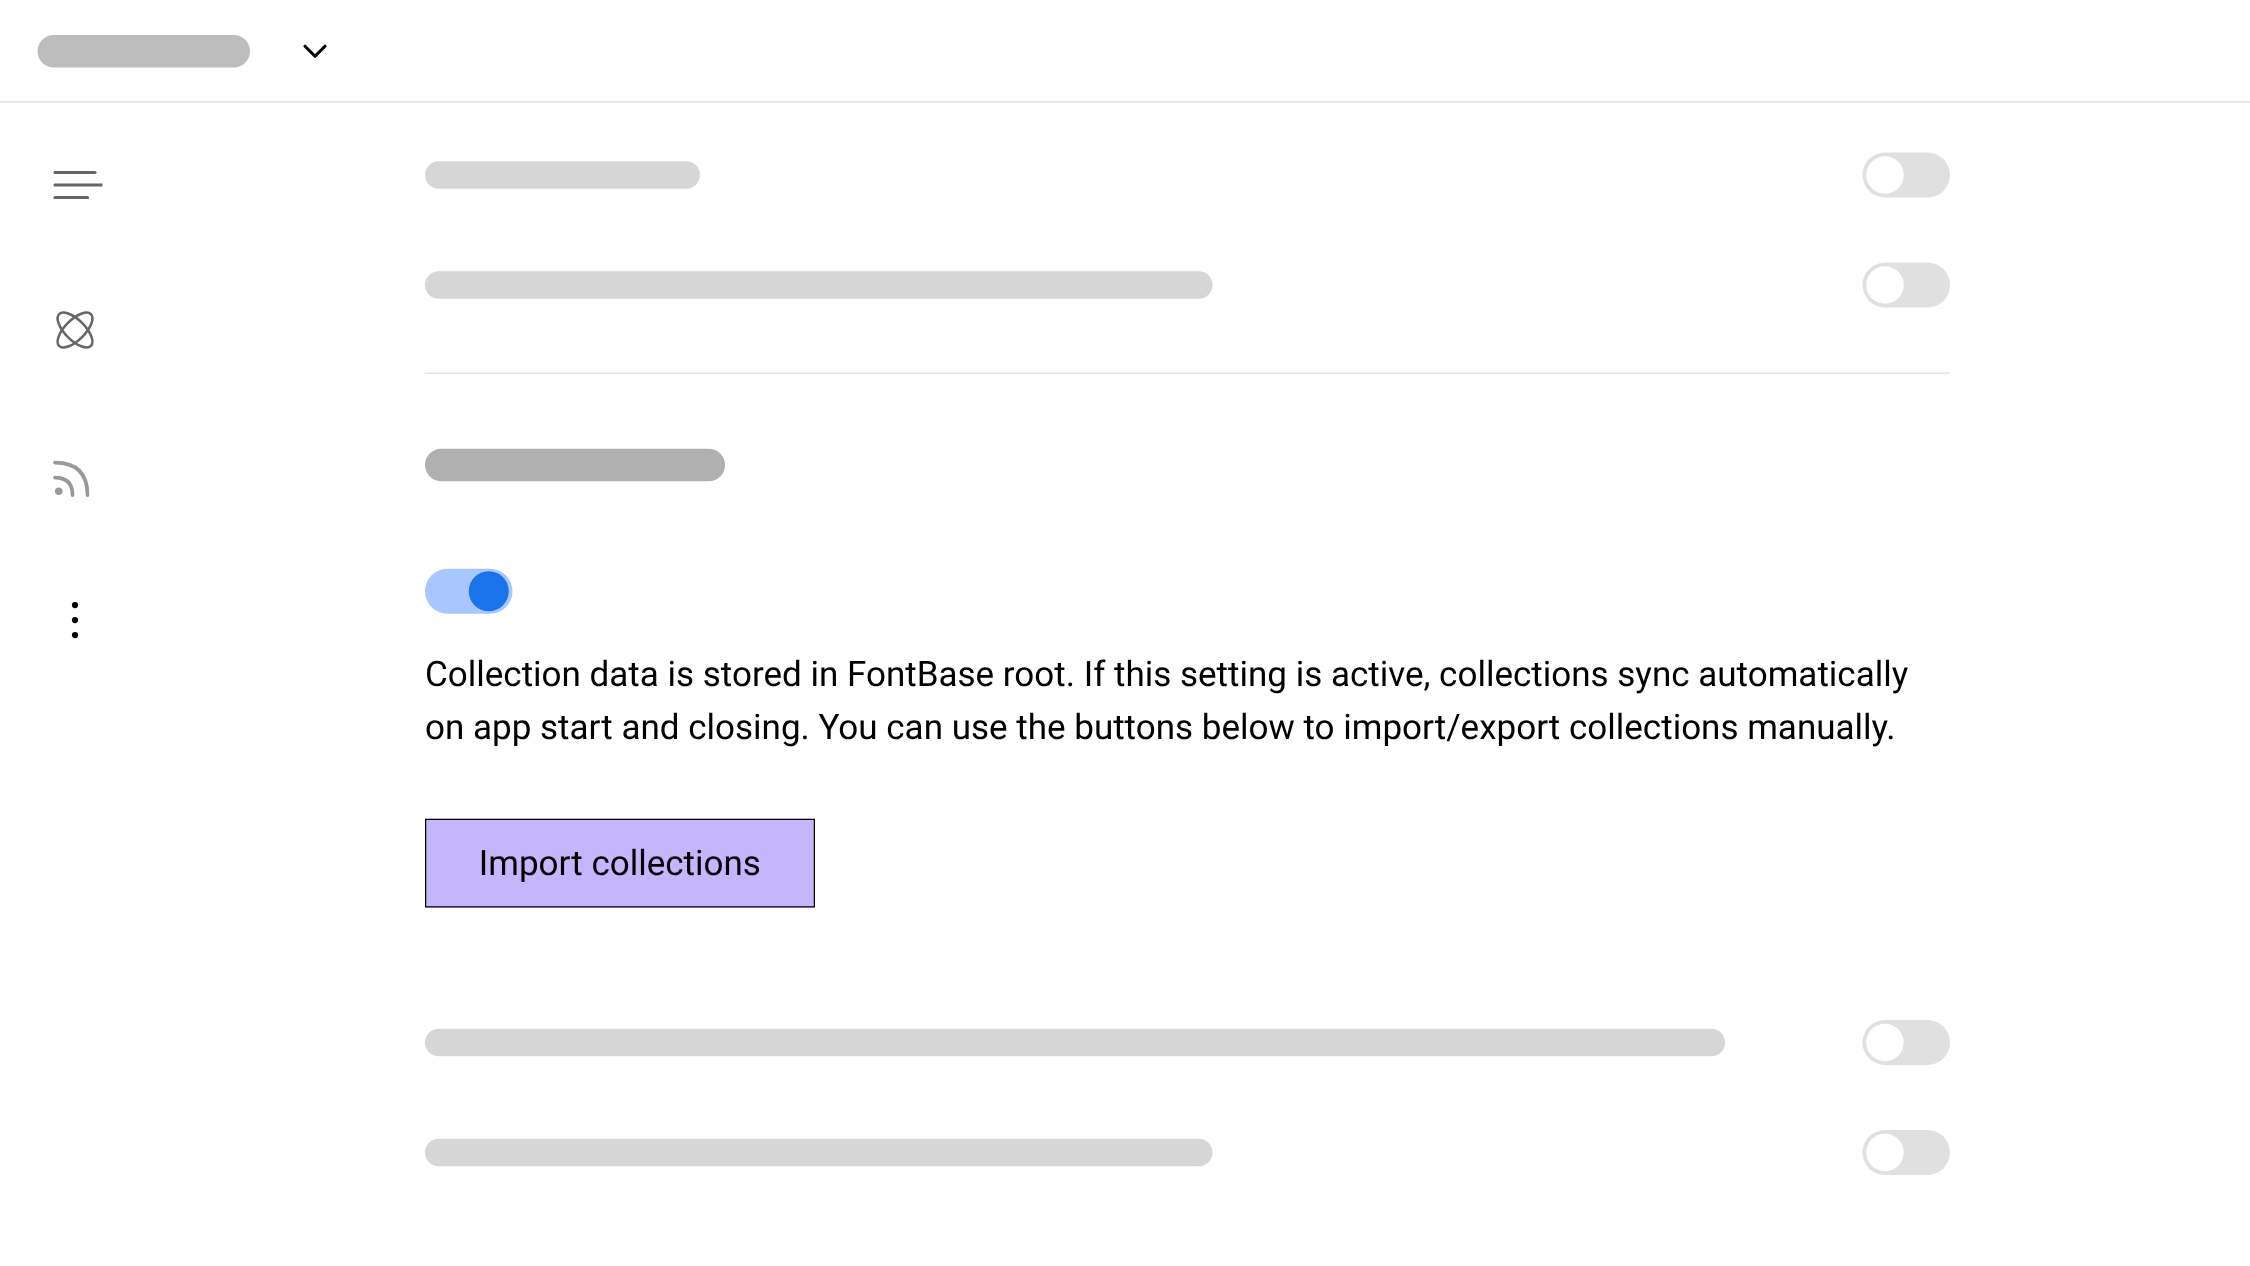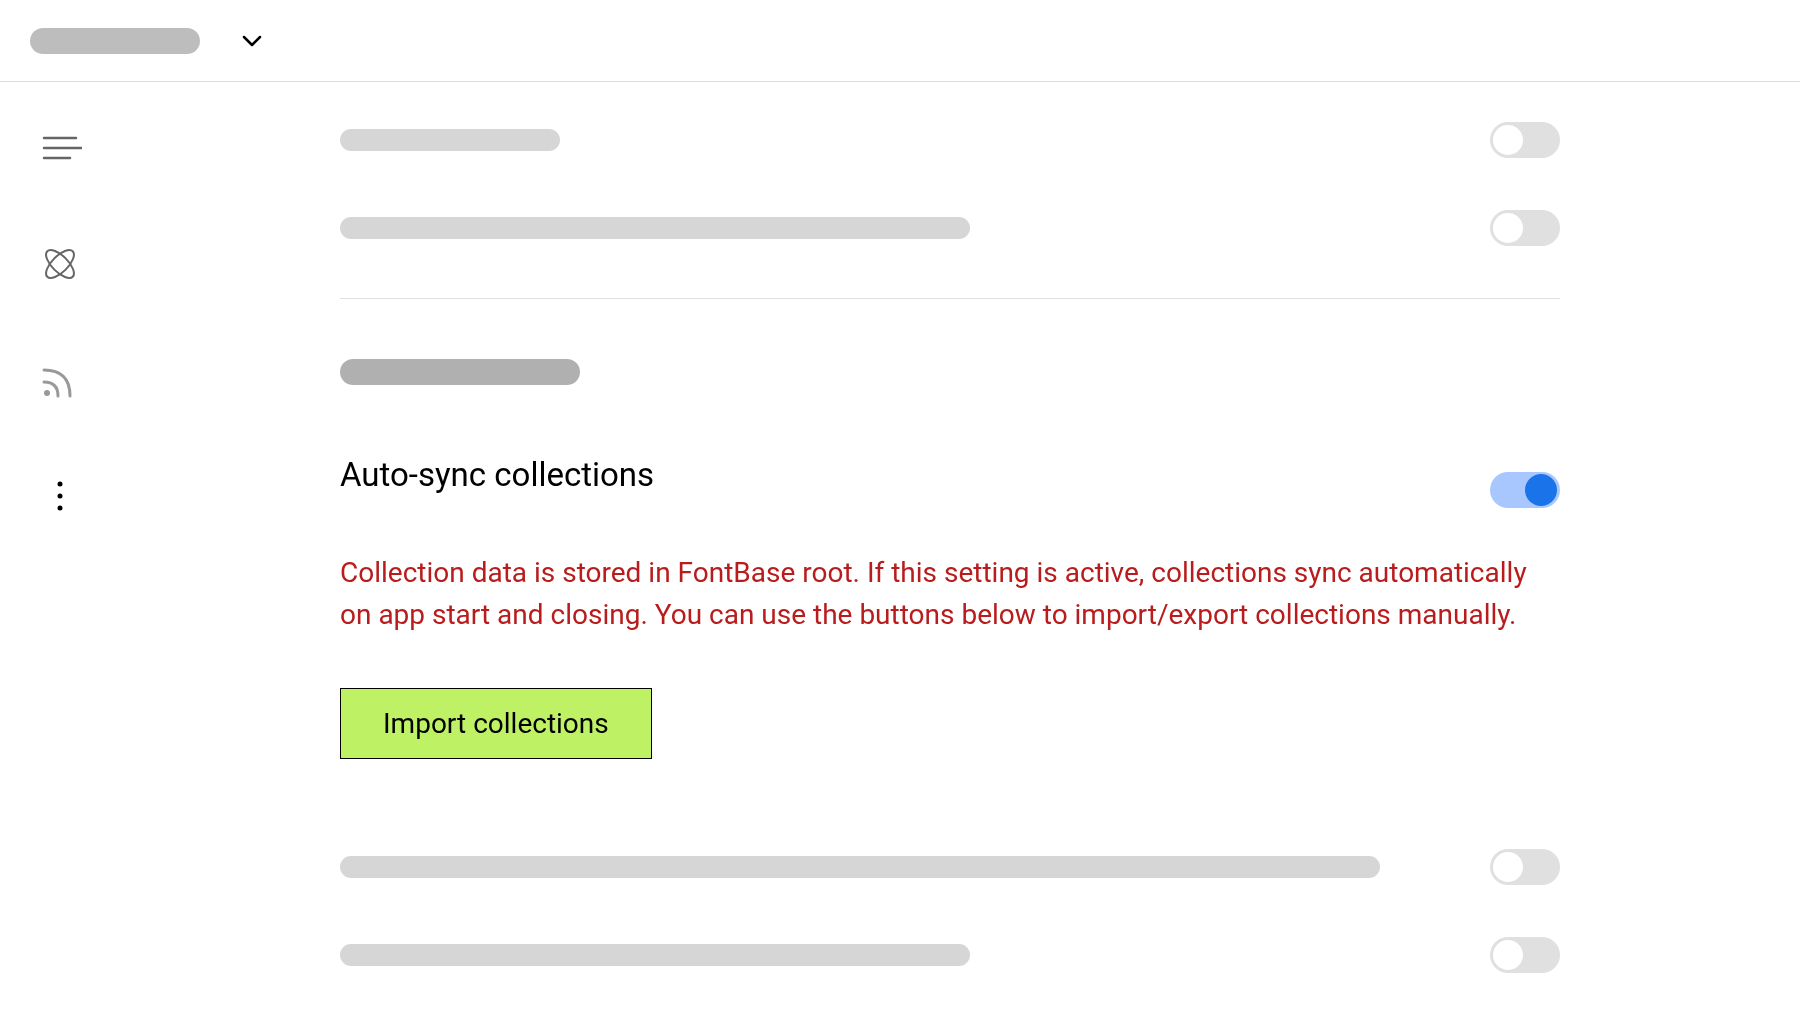--- a/index.html
+++ b/index.html
@@ -136,35 +136,35 @@
     
     .setting-title-row {
       display: flex;
       align-items: center;
       justify-content: space-between;
       margin-bottom: 28px;
     }
     
     .setting-description {
       font-size: 28px;
-      color: #b91c1c;
+      color: #000000;
       line-height: 1.5;
       margin-bottom: 52px;
     }
     
     .button-row {
       display: flex;
       gap: 20px;
       margin-bottom: 90px;
     }
     
     .outline-button {
       padding: 18px 42px;
       border: 1.5px solid #000;
-      background: #bef264;
+      background: #c4b5fd;
       font-size: 28px;
       color: #000;
       cursor: pointer;
       font-family: inherit;
     }
   </style>
 </head>
 <body>
 
 <div class="header">
@@ -222,21 +222,20 @@
       <div class="toggle">
         <div class="toggle-knob"></div>
       </div>
     </div>
 
     <div class="divider"></div>
 
     <div class="placeholder-bar-dark section-header-placeholder"></div>
 
     <div class="setting-title-row">
-      <div class="setting-title">Auto-sync collections</div>
       <div class="toggle on">
         <div class="toggle-knob"></div>
       </div>
     </div>
 
     <div class="setting-description">Collection data is stored in FontBase root. If this setting is active, collections sync automatically on app start and closing. You can use the buttons below to import/export collections manually.</div>
 
     <div class="button-row">
       <button class="outline-button">Import collections</button>
     </div>

